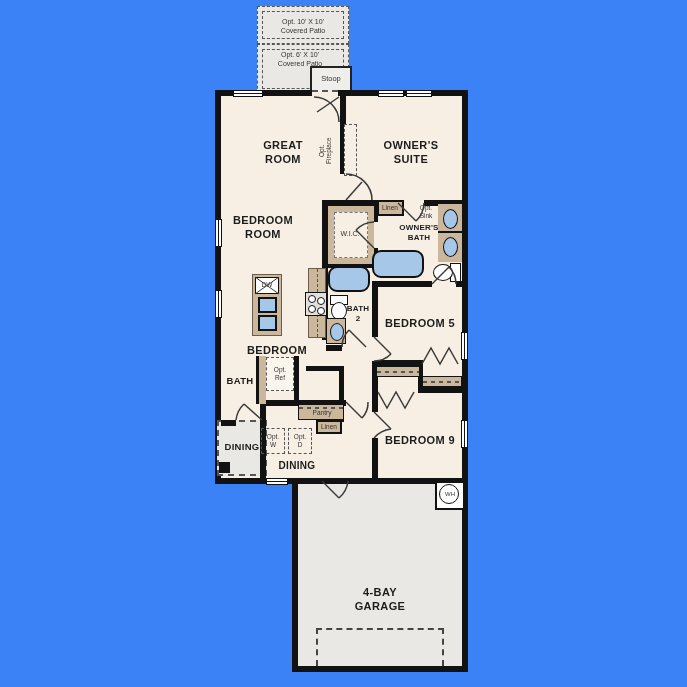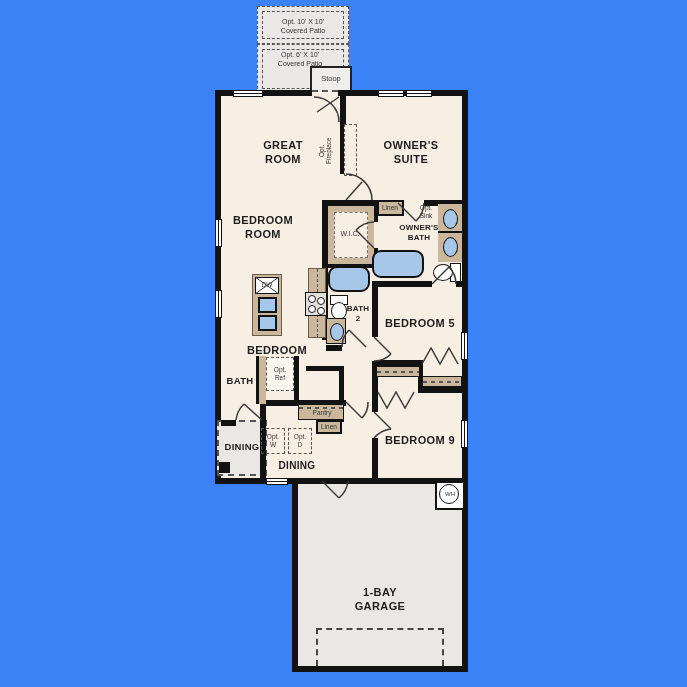--- a/index.html
+++ b/index.html
@@ -202,16 +202,16 @@
   <div class="lbl room-lbl" style="left:411px;top:153px;">OWNER'S
 SUITE</div>
   <div class="lbl room-lbl" style="left:263px;top:228px;">BEDROOM
 ROOM</div>
   <div class="lbl room-lbl" style="left:277px;top:351px;">BEDROOM</div>
   <div class="lbl mid-lbl" style="left:240px;top:381px;font-size:9.5px;">BATH</div>
   <div class="lbl mid-lbl" style="left:242px;top:447px;font-size:9.5px;">DINING</div>
   <div class="lbl mid-lbl" style="left:297px;top:466px;">DINING</div>
   <div class="lbl room-lbl" style="left:420px;top:324px;">BEDROOM 5</div>
   <div class="lbl room-lbl" style="left:420px;top:441px;">BEDROOM 9</div>
-  <div class="lbl room-lbl" style="left:380px;top:600px;">1-BAY
+  <div class="lbl room-lbl" style="left:380px;top:600px;">4-BAY
 GARAGE</div>
 
 </div>
 
 </body></html>

